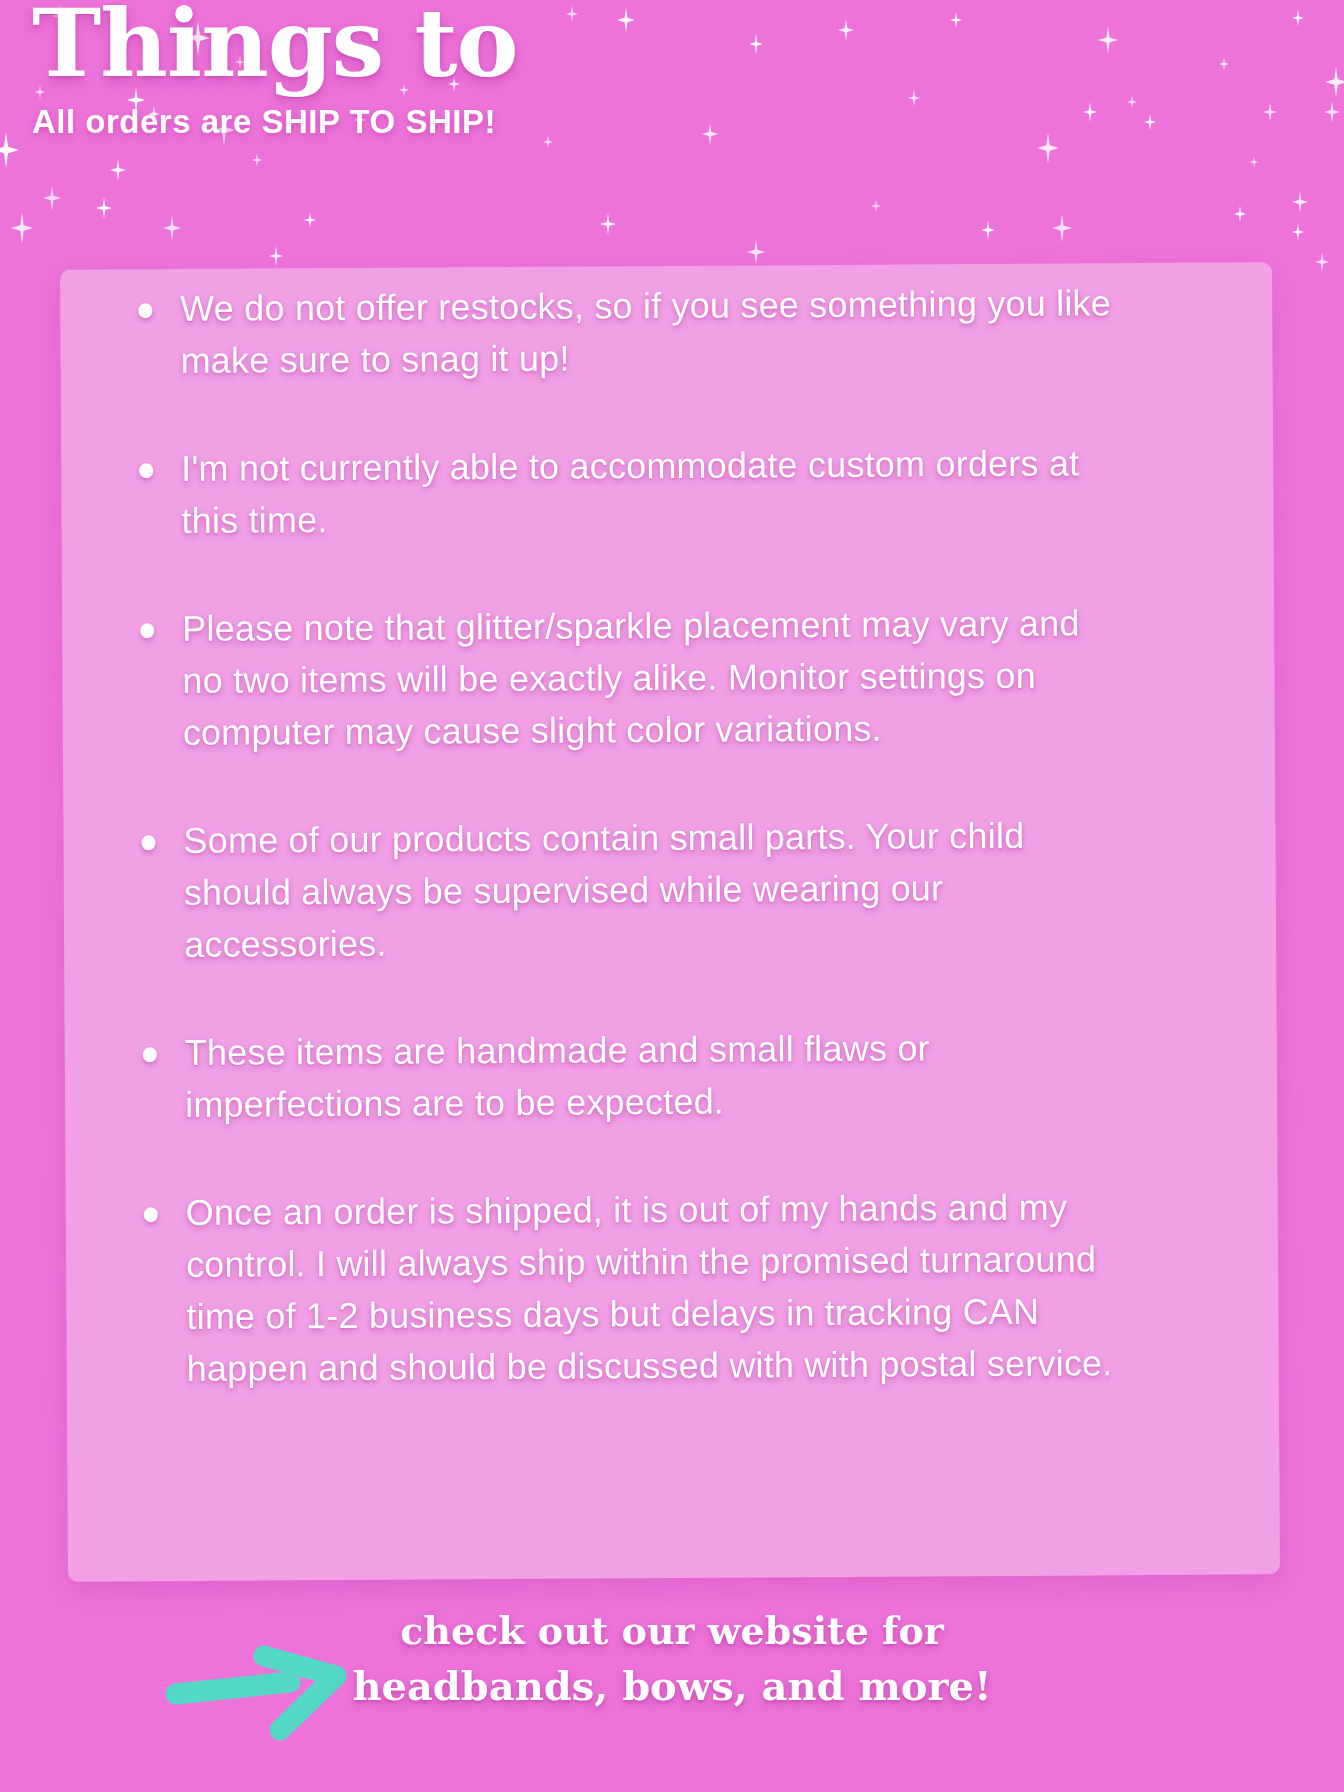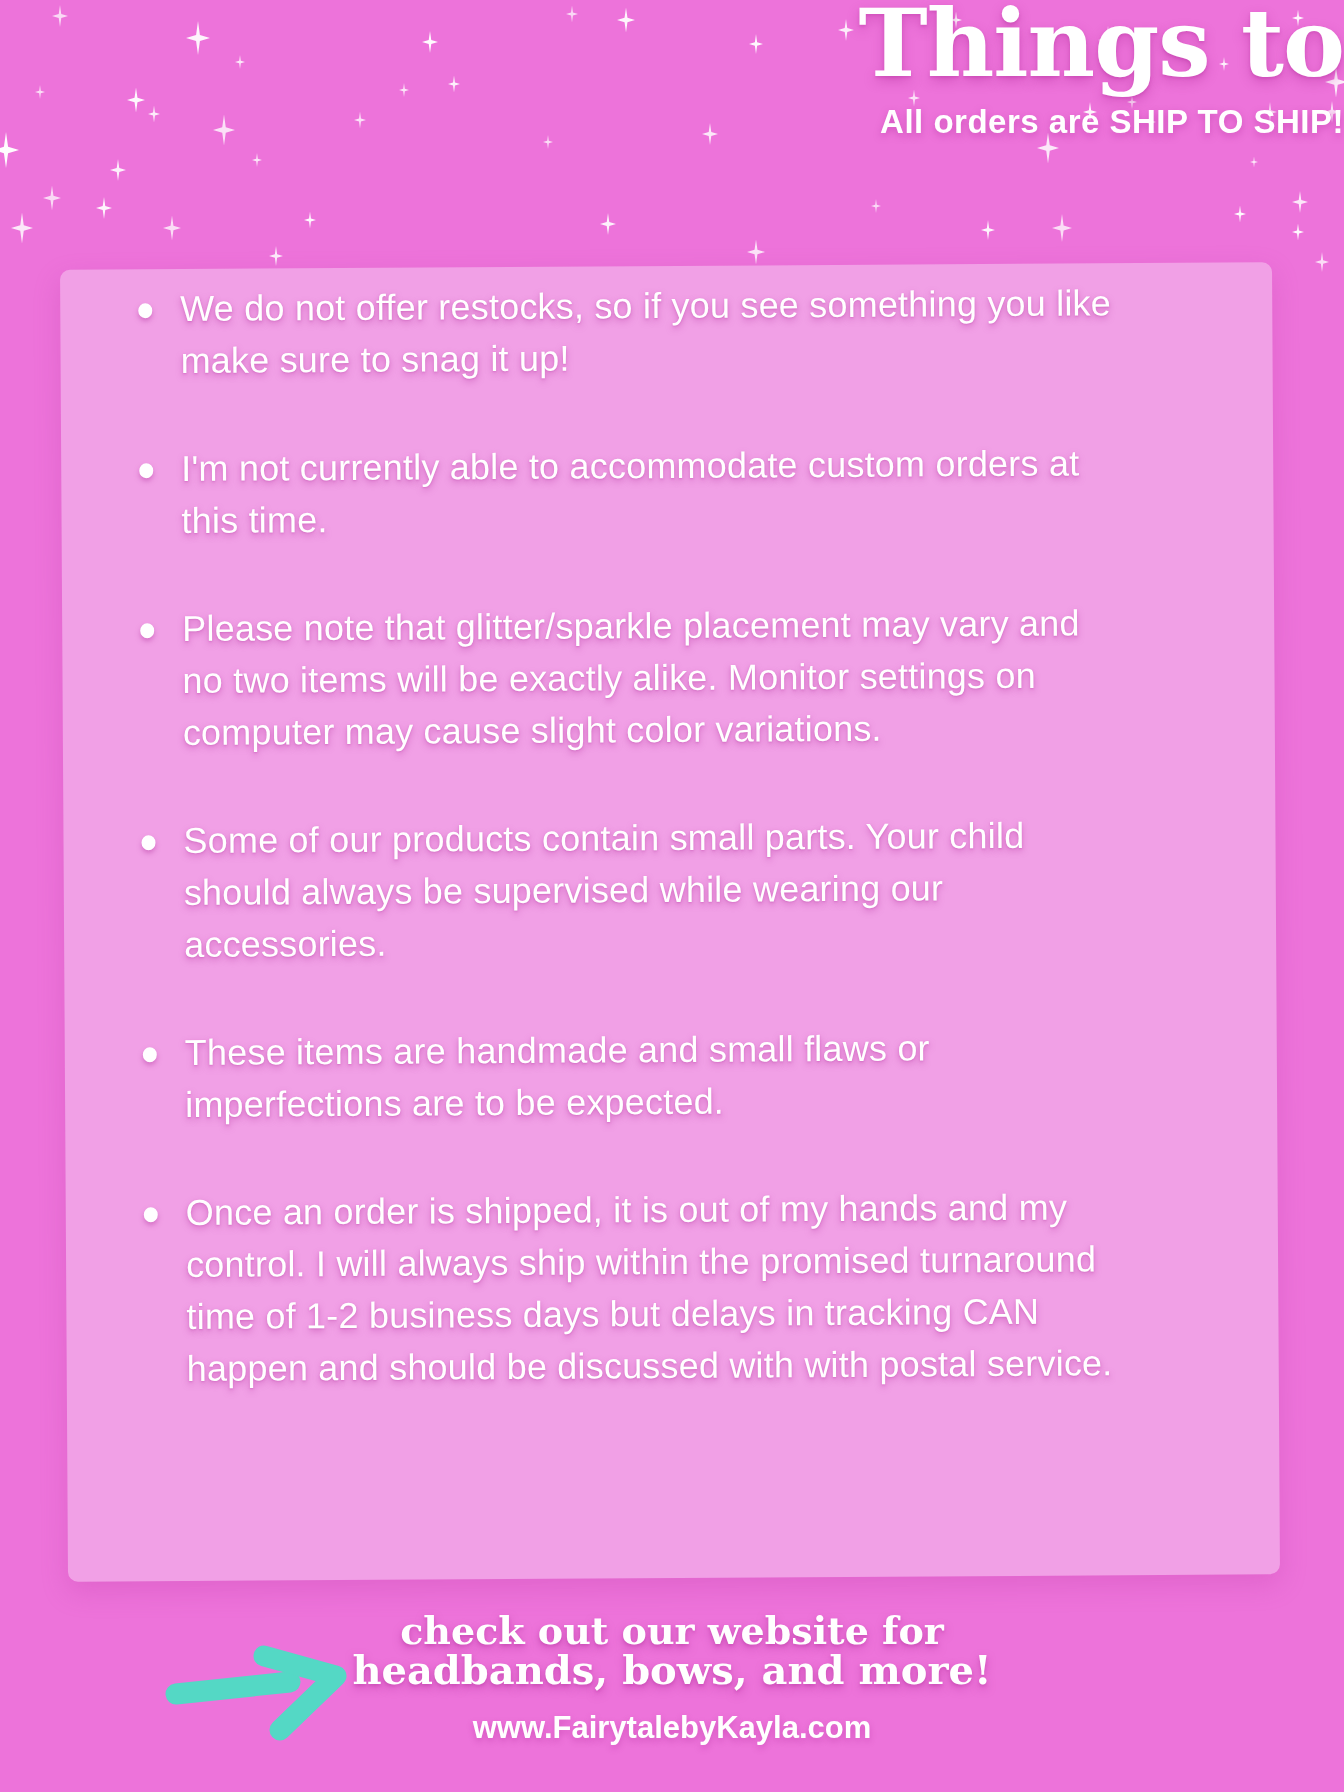--- a/index.html
+++ b/index.html
@@ -16,21 +16,21 @@
     background:var(--bg);
   }
   
   .sparkle-field{position:absolute;inset:0;z-index:1;pointer-events:none;}
   .sparkle{
     position:absolute;background:#fff;
     clip-path:polygon(50% 0%,58% 41%,100% 50%,58% 59%,50% 100%,42% 59%,0% 50%,42% 41%);
     filter:drop-shadow(0 0 3px rgba(255,255,255,.65));
   }
   
-  .header{position:absolute;top:4px;left:0;right:0;text-align:right;z-index:2;padding-left:32px;}
+  .header{position:absolute;top:4px;left:0;right:0;text-align:left;z-index:2;padding-left:32px;}
   .title{
     font-family:"DejaVu Serif",serif;font-weight:900;
     font-size:93px;line-height:.87;letter-spacing:-1px;color:var(--ink);
     text-shadow:0 5px 12px rgba(182,52,160,.45),0 2px 3px rgba(182,52,160,.35);
   }
   .title span{display:block;}
   .subtitle{
     margin-top:18px;font-size:33px;font-weight:bold;letter-spacing:.5px;color:var(--ink);
     text-shadow:0 3px 7px rgba(182,52,160,.5);
   }
@@ -54,21 +54,21 @@
     border-radius:50%;background:var(--ink);
     box-shadow:0 3px 5px rgba(186,64,166,.5);
   }
   
   .footer{position:absolute;left:0;right:0;top:1612px;text-align:center;z-index:2;}
   .cta{
     font-family:"DejaVu Serif",serif;font-weight:900;color:var(--ink);
     text-shadow:0 4px 9px rgba(182,52,160,.5),0 2px 3px rgba(182,52,160,.35);
   }
   .cta-1{font-size:38px;line-height:1;}
-  .cta-2{font-size:40px;line-height:1;}
+  .cta-2{font-size:40px;line-height:1;margin-top:16px;}
   .website{
     margin-top:20px;font-size:31px;font-weight:bold;color:var(--ink);
     text-shadow:0 3px 6px rgba(182,52,160,.45);
   }
   .arrow-wrap{position:absolute;left:150px;top:1642px;width:200px;height:100px;z-index:2;}
   .arrow-wrap path{stroke:var(--arrow);stroke-width:21;fill:none;
     stroke-linecap:round;stroke-linejoin:round;}
 </style>
 </head>
 <body>
@@ -157,16 +157,15 @@
   <div class="arrow-wrap">
     <svg width="200" height="100" viewBox="0 0 200 100" aria-hidden="true">
       <path d="M26,52 L140,40"></path>
       <path d="M114,14 L186,34 L130,88"></path>
     </svg>
   </div>
 
   <div class="footer">
     <div class="cta cta-1">check out our website for</div>
     <div class="cta cta-2">headbands, bows, and more!</div>
-    <div class="website">www.FairytalebyKayla.com</div>
   </div>
 
 </div>
 
 </body></html>

